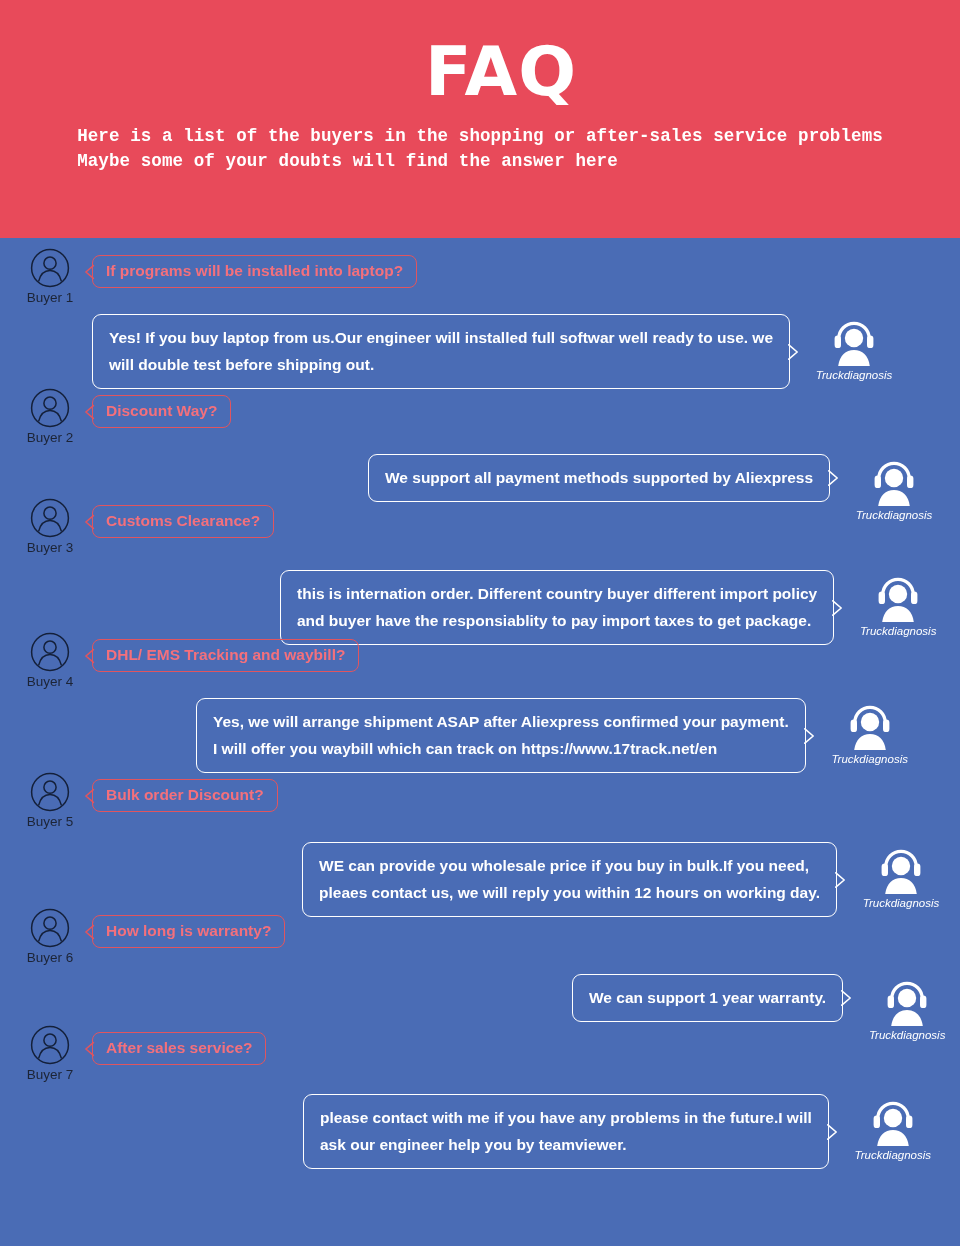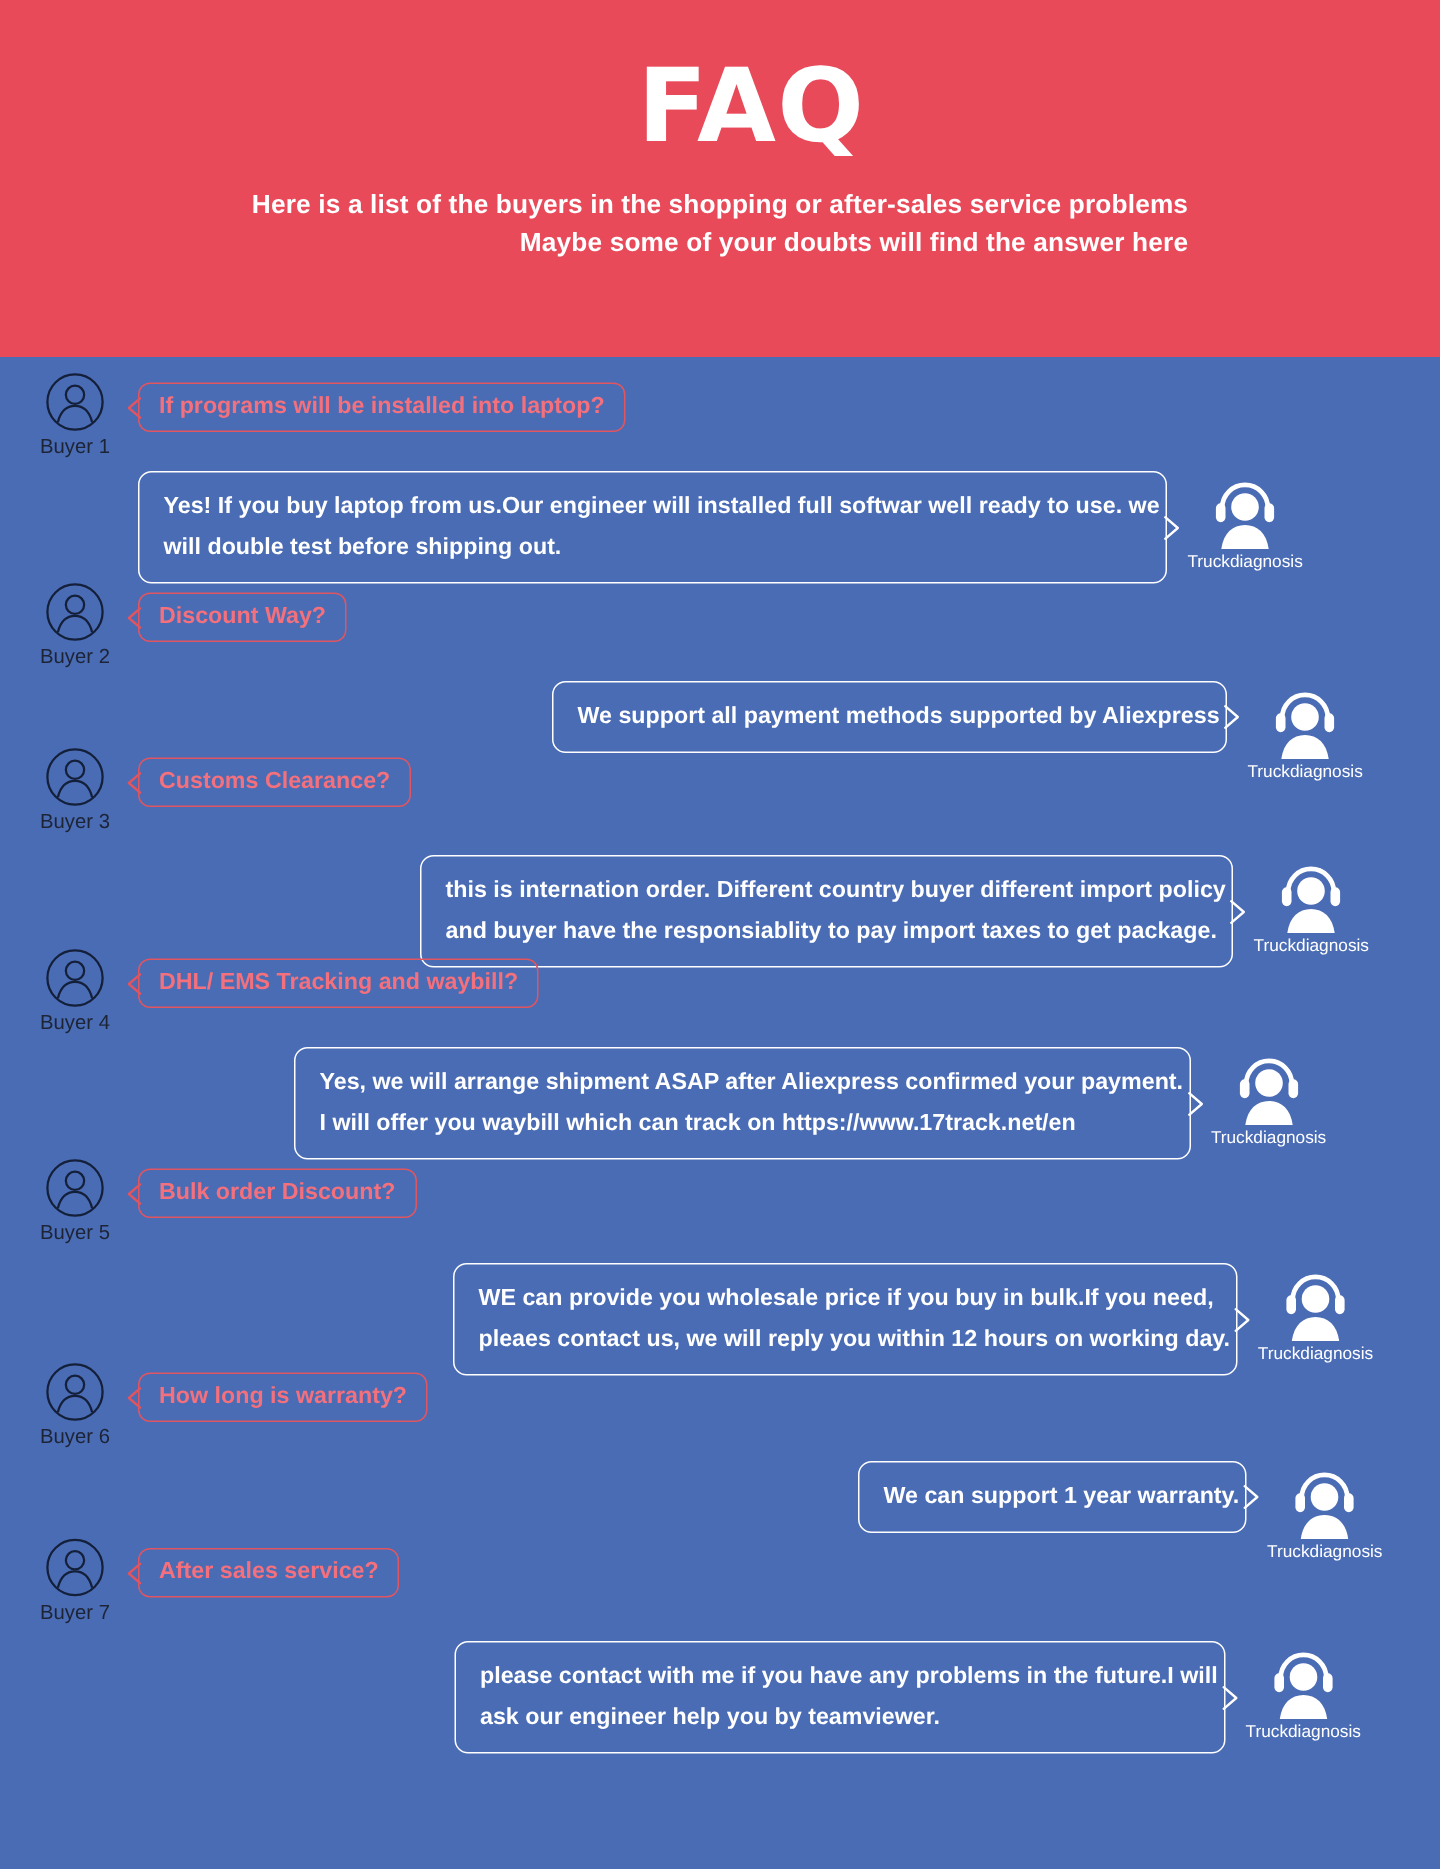--- a/index.html
+++ b/index.html
@@ -38,22 +38,23 @@
     line-height: 1;
     font-family: "DejaVu Sans", sans-serif;
     margin-left: 42px;
   }
   .faq-sub {
     margin-top: 18px;
     color: #ffffff;
     font-size: 17.5px;
     font-weight: bold;
     line-height: 25px;
-    text-align: right;
+    text-align: left;
     letter-spacing: 0.1px;
+    font-family: Liberation Mono, monospace;
   }
 
   
   .board {
     position: absolute;
     left: 0;
     top: 238px;
     width: 960px;
     height: 1008px;
     background: #4a6cb5;
@@ -119,43 +120,44 @@
   
   .a-row {
     position: absolute;
     display: flex;
     align-items: flex-start;
   }
   .a-bubble {
     position: relative;
     border: 1.6px solid #ffffff;
     border-radius: 9px;
-    padding: 9px 4px 10px 16px;
+    padding: 9px 16px 10px 16px;
     color: #ffffff;
     font-size: 15.5px;
     font-weight: bold;
     line-height: 27px;
     background: transparent;
     box-sizing: border-box;
   }
   .a-bubble .tail {
     position: absolute;
     right: -9px;
     top: 50%;
     margin-top: -8px;
     width: 10px;
     height: 16px;
     overflow: visible;
   }
   .agent {
-    margin-left: 16px;
+    margin-left: 28px;
     width: 72px;
     display: flex;
     flex-direction: column;
     align-items: center;
+    font-style: italic;
   }
   .agent-avatar {
     width: 54px;
     height: 54px;
     display: block;
   }
   .agent-name {
     margin-top: 1px;
     font-size: 11.5px;
     color: #ffffff;

